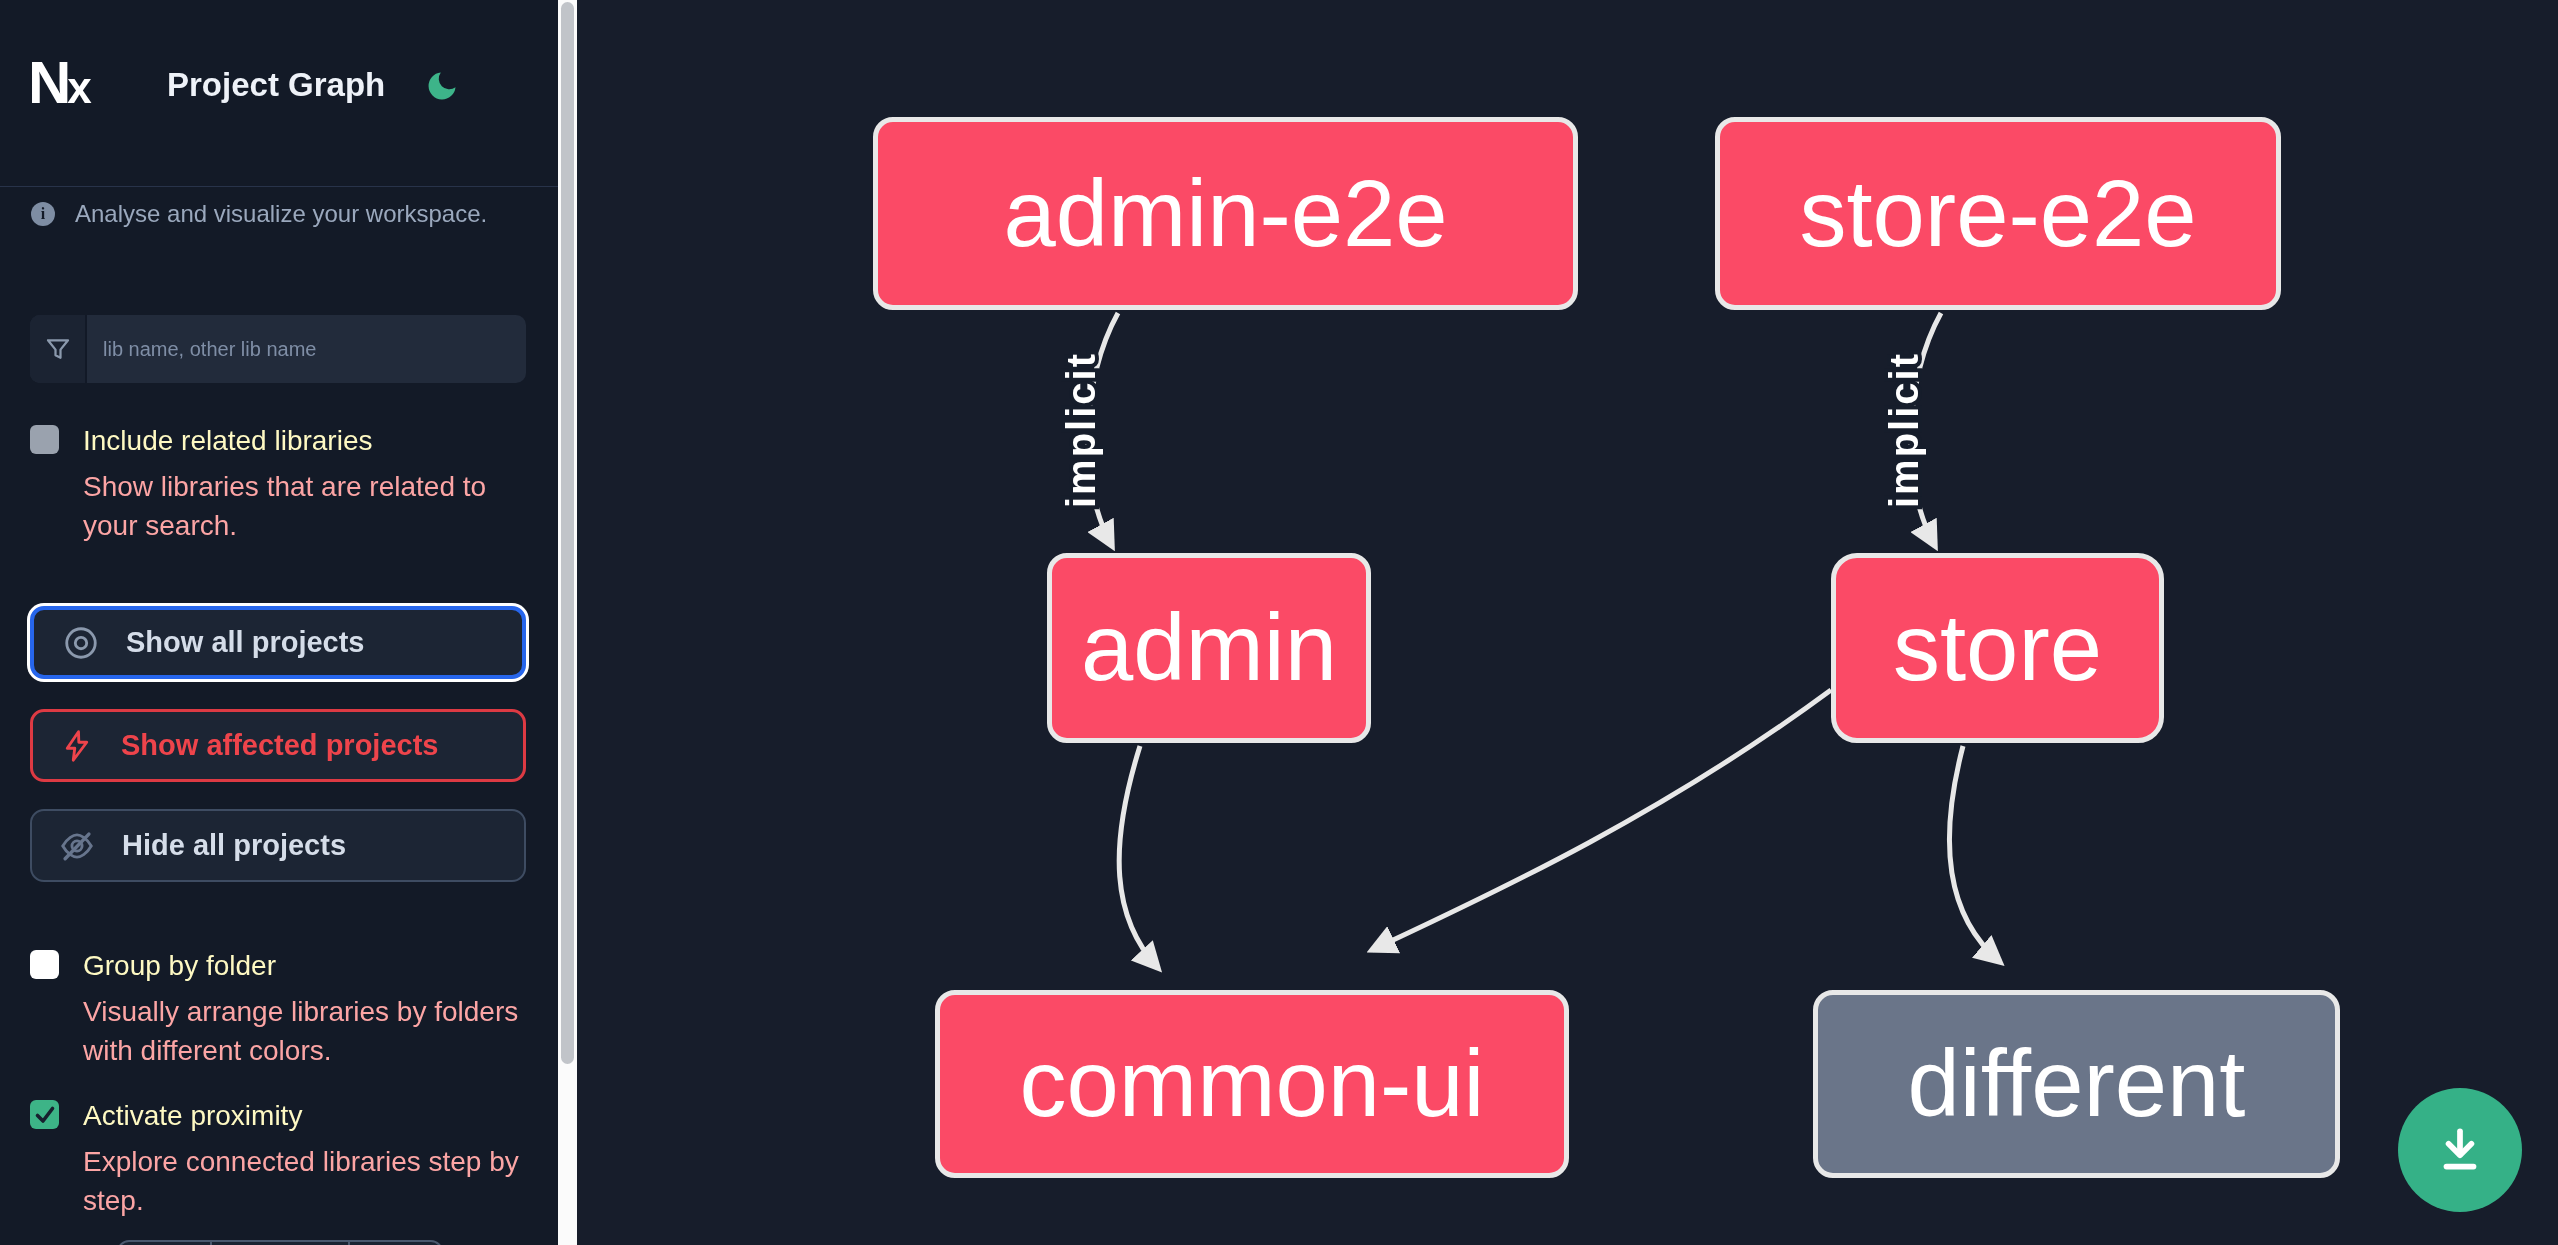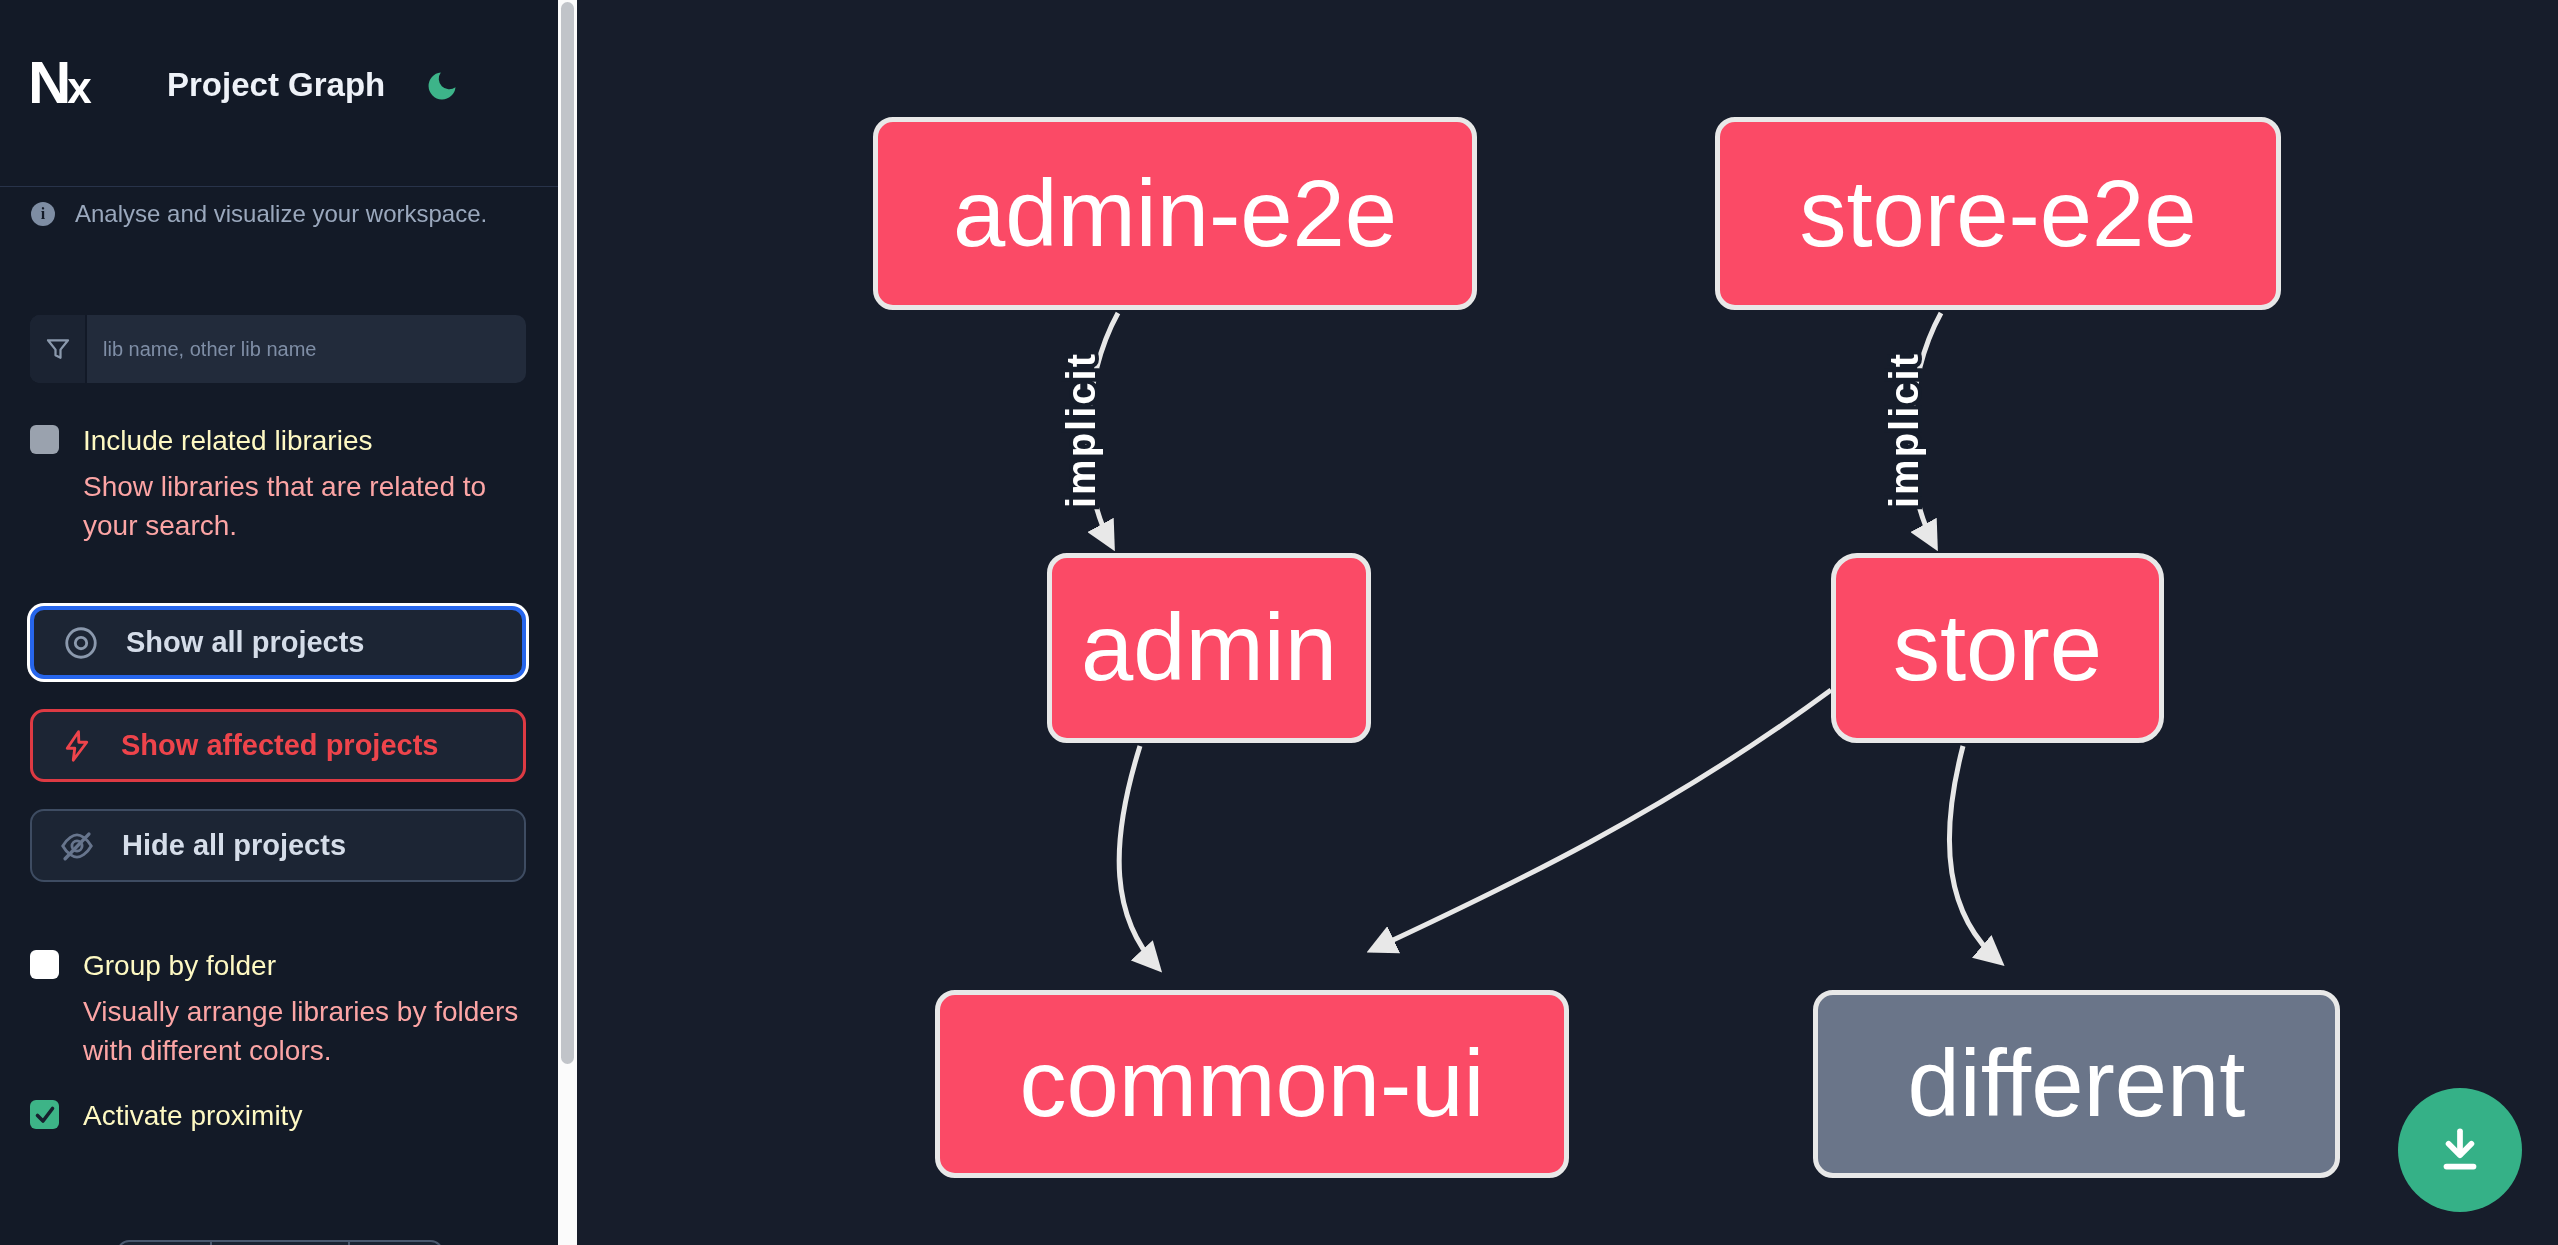--- a/index.html
+++ b/index.html
@@ -134,20 +134,21 @@
     </div>
 
     <div class="opt opt3">
       <div class="checkbox green">
         <svg width="24" height="24" viewBox="0 0 24 24">
           <polyline points="4.5,12.5 10,18 19.5,5.5" fill="none" stroke="#17202e" stroke-width="3.6" stroke-linecap="round" stroke-linejoin="round"></polyline>
         </svg>
       </div>
       <div class="opt-text">
         <div class="opt-label">Activate proximity</div>
+        <div class="opt-desc">Explore connected libraries step by step.</div>
       </div>
     </div>
 
     <div class="stepper-sliver">
       <div class="div1"></div>
       <div class="div2"></div>
     </div>
   </aside>
 
   <div class="scroll-track">
@@ -163,21 +164,21 @@
       </defs>
     <path d="M 1118 313 C 1082 378 1076 480 1112 546" class="edge" marker-end="url(#arrow)"></path>
         <path d="M 1941 313 C 1905 378 1899 480 1935 546" class="edge" marker-end="url(#arrow)"></path>
         <path d="M 1140 746 C 1108 848 1112 918 1158 968" class="edge" marker-end="url(#arrow)"></path>
         <path d="M 1831 690 C 1655 820 1478 900 1372 950" class="edge" marker-end="url(#arrow)"></path>
         <path d="M 1963 746 C 1938 842 1946 916 2000 962" class="edge" marker-end="url(#arrow)"></path>
         <text x="1084" y="430" class="edge-label" text-anchor="middle" dominant-baseline="middle" transform="rotate(-90 1084 430)">implicit</text>
         <text x="1907" y="430" class="edge-label" text-anchor="middle" dominant-baseline="middle" transform="rotate(-90 1907 430)">implicit</text>
       </svg>
     <div id="nodes-layer">
-        <div class="node pink" style="left: 296px; top: 117px; width: 604px; height: 193px;">admin-e2e</div>
+        <div class="node pink" style="left: 296px; top: 117px; width: 705px; height: 193px;">admin-e2e</div>
         <div class="node pink" style="left: 1138px; top: 117px; width: 566px; height: 193px;">store-e2e</div>
         <div class="node pink" style="left: 426px; top: 553px; width: 324px; height: 190px; margin-left: 44px;">admin</div>
         <div class="node pink" style="left: 1254px; top: 553px; width: 333px; height: 190px; border-radius: 26px;">store</div>
         <div class="node pink" style="left: 358px; top: 990px; width: 634px; height: 188px;">common-ui</div>
         <div class="node gray" style="left: 1236px; top: 990px; width: 527px; height: 188px;">different</div>
       </div>
   </main>
 
   <button class="fab">
     <svg width="54" height="54" viewBox="0 0 52 52">

